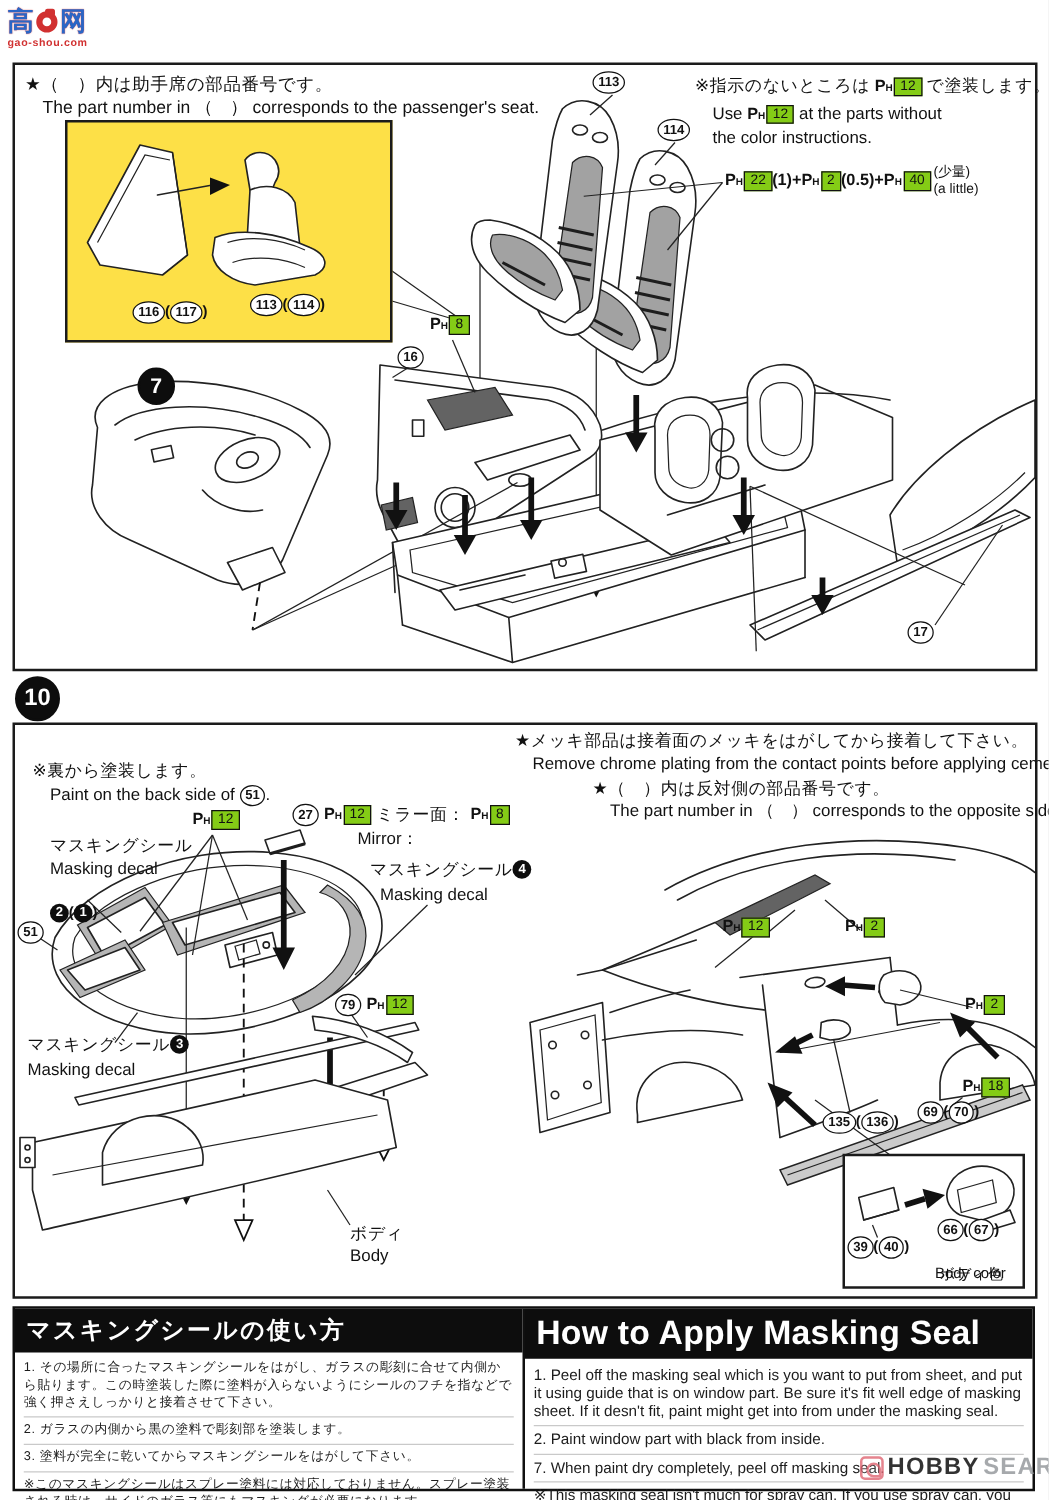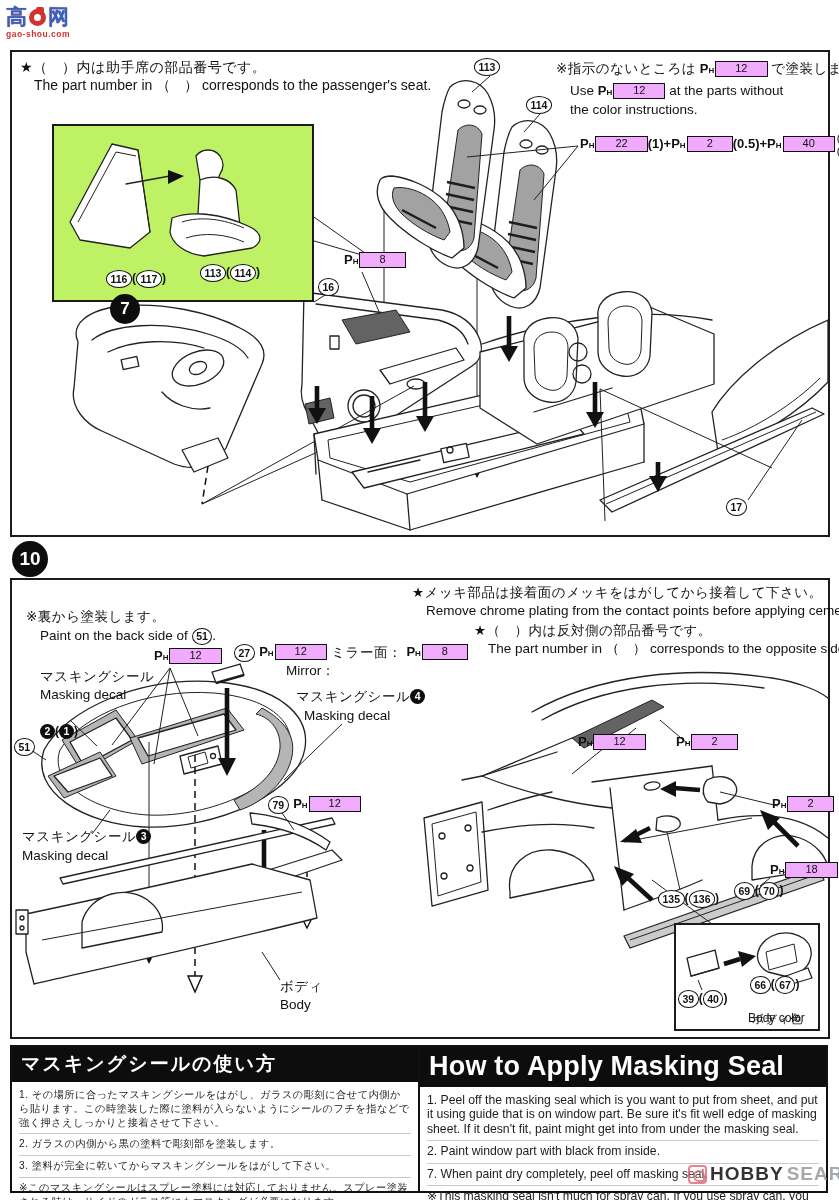--- a/index.html
+++ b/index.html
@@ -12,25 +12,25 @@
   .small{font-size:12px;}
   .circ{display:inline-block;border:1.4px solid #111;border-radius:50%;font-size:10.5px;font-weight:bold;
         line-height:1;padding:2.5px 3.5px;min-width:11px;text-align:center;background:#fff;vertical-align:middle;}
   .par{font-size:12px;font-weight:bold;vertical-align:middle;}
   .fcirc{display:inline-flex;align-items:center;justify-content:center;background:#0d0d0d;color:#fff;
          border-radius:50%;width:15px;height:15px;font-size:10.5px;font-weight:bold;vertical-align:middle;}
   .badge{position:absolute;display:flex;align-items:center;justify-content:center;background:#0d0d0d;color:#fff;
          border-radius:50%;font-weight:bold;border:2px solid #0d0d0d;}
   .ph{font-weight:bold;font-size:13px;display:inline-flex;align-items:baseline;white-space:nowrap;vertical-align:middle;}
   .ph .h{font-size:8px;font-weight:bold;}
-  .pbox{display:inline-block;border:1.3px solid #111;padding:0 19px;font-size:11px;font-weight:normal;
-        background:#f0abfc;line-height:1.25;margin-left:1px;transform:translateY(-1px);}
+  .pbox{display:inline-block;border:1.3px solid #111;padding:0 4px;font-size:11px;font-weight:normal;
+        background:#84cc16;line-height:1.25;margin-left:1px;transform:translateY(-1px);}
   .mixline{display:flex;align-items:center;font-weight:bold;font-size:13px;}
   .stack{display:flex;flex-direction:column;font-size:11px;font-weight:normal;line-height:1.15;margin-left:2px;}
-  .insetbox{position:absolute;border:2px solid #1b1b1b;background:#bef264;margin-top:28px;}
+  .insetbox{position:absolute;border:2px solid #1b1b1b;background:#fde047;}
   
   .mtable{position:absolute;left:10px;top:1045px;width:818px;height:148px;border:2.5px solid #101010;
           display:flex;background:#fff;box-sizing:border-box;}
   .mcol{box-sizing:border-box;display:flex;flex-direction:column;}
   .mcol.left{width:408px;border-right:2px solid #101010;}
   .mcol.right{flex:1;}
   .mhead{background:#0d0d0d;color:#fff;font-weight:bold;padding:4px 9px 5px 9px;}
   .mhead.jp{font-size:19px;letter-spacing:2px;font-family:Liberation Mono, monospace;}
   .mhead.en{font-size:27px;letter-spacing:.2px;}
   .mbody{padding:3px 7px 2px 7px;flex:1;}

